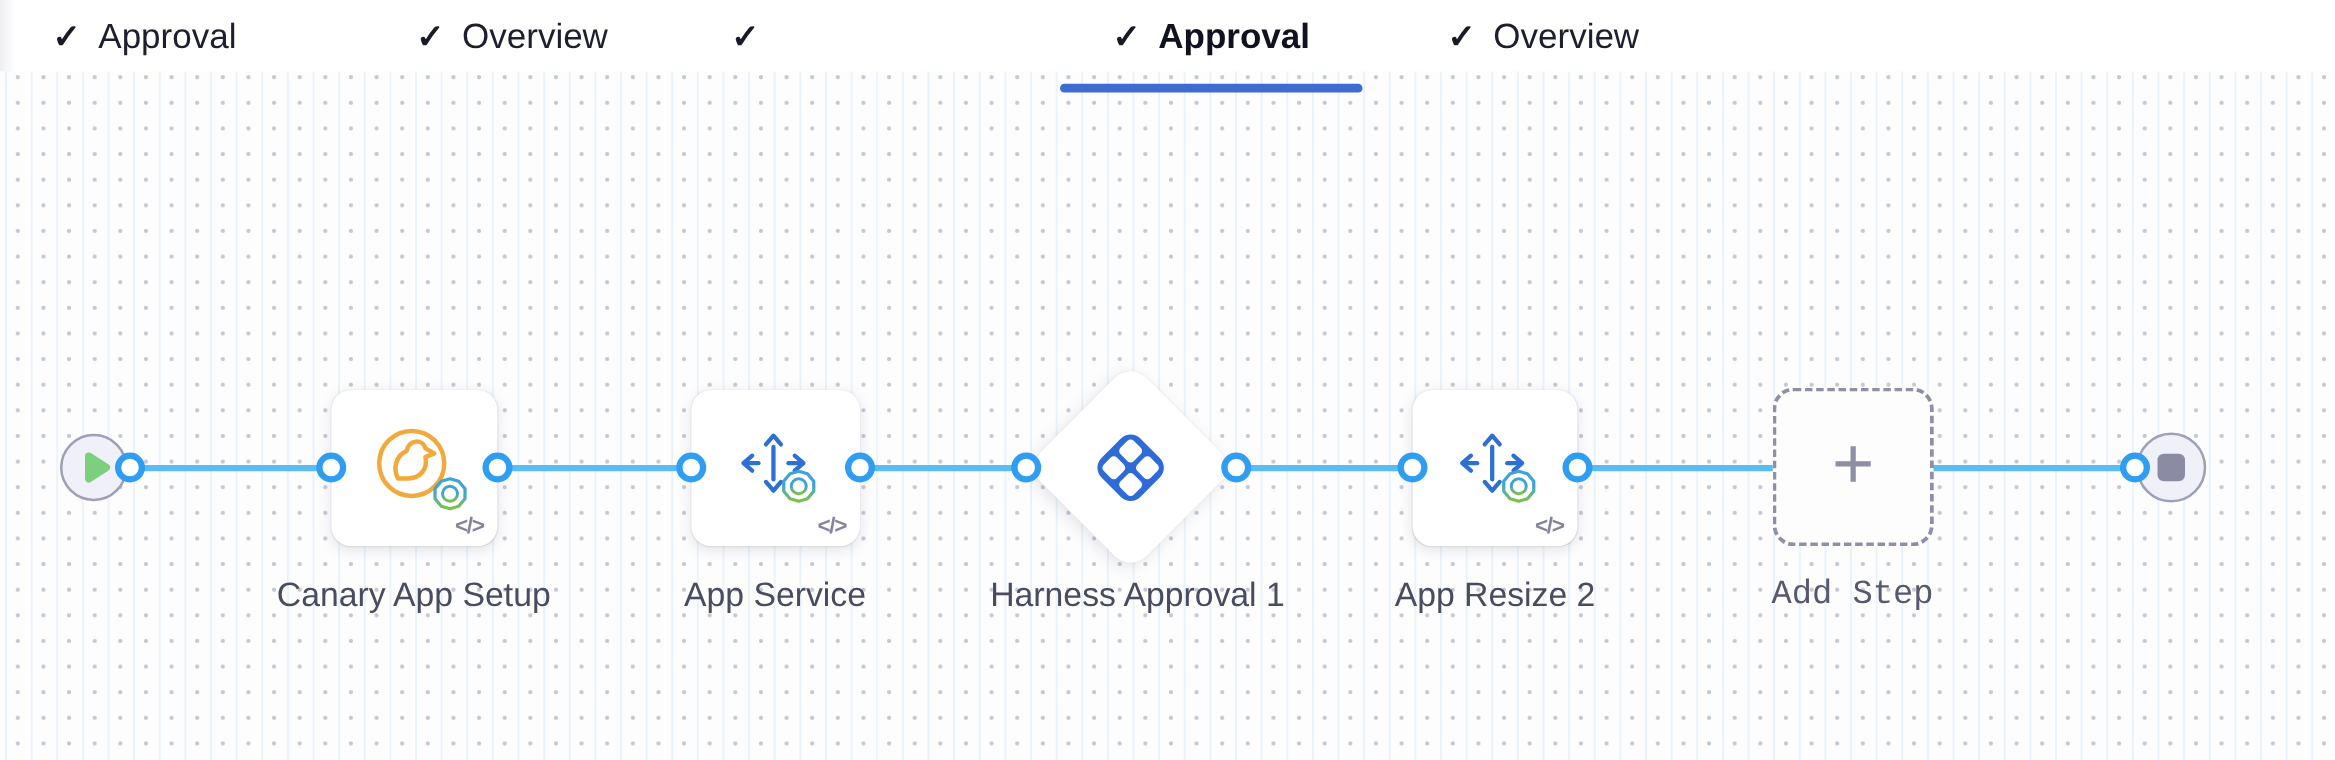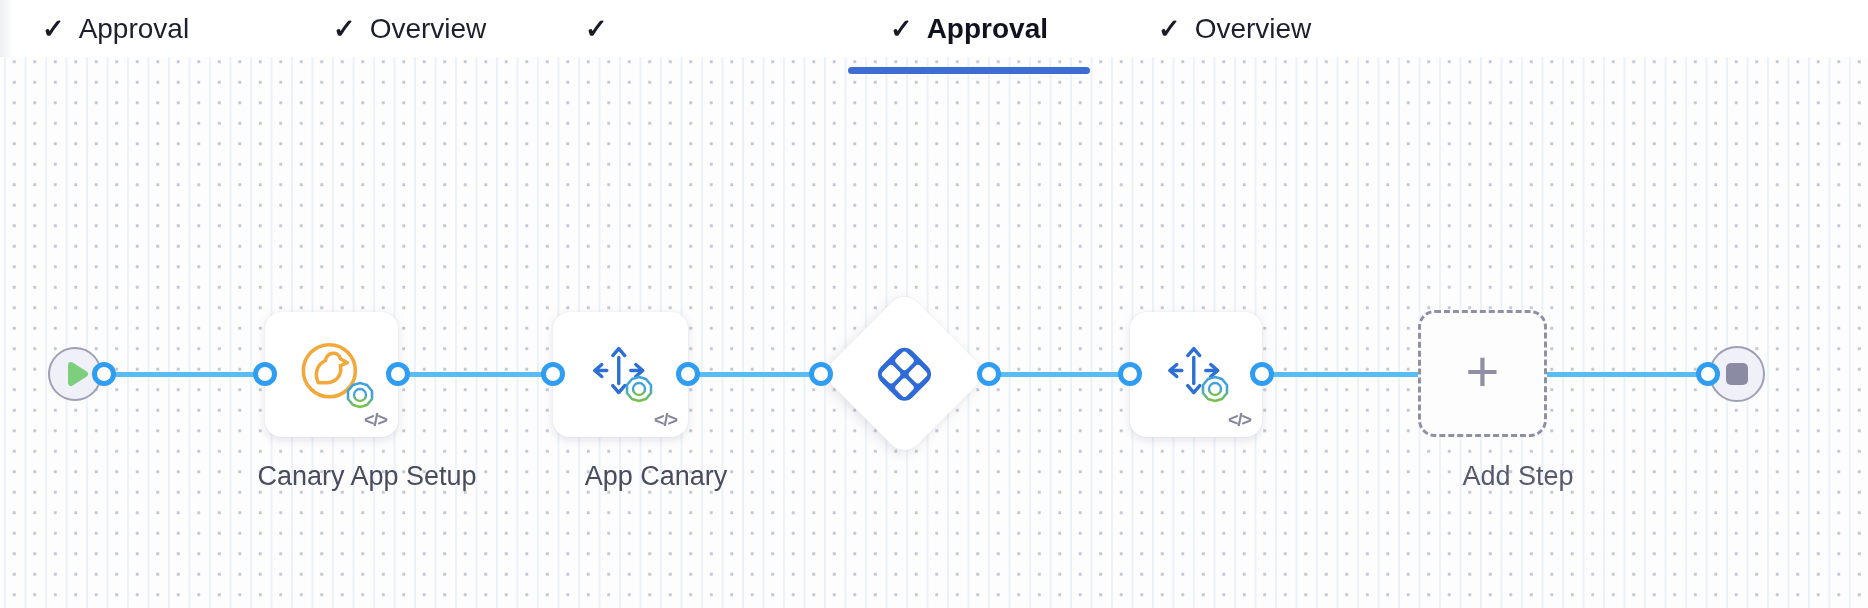--- a/index.html
+++ b/index.html
@@ -62,26 +62,26 @@
                   transform:translate(-50%,-50%) rotate(-45deg); }
 
   .add-step-box { position:absolute; left:1418px; top:253px; width:129px; height:127px;
                   background:#fdfdfe; border:3.5px dashed #8f90a7; border-radius:17px;
                   z-index:3; display:flex; align-items:center; justify-content:center;
                   cursor:pointer; }
   .plus-glyph { font-size:58px; font-weight:400; color:#8e8fa6; line-height:1;
                 margin-top:-6px; }
 
   .step-label { position:absolute; top:398px; width:280px; text-align:center;
-                font-size:27px; line-height:43px; color:#494c5f; z-index:2;margin-left:36px; }
+                font-size:27px; line-height:43px; color:#494c5f; z-index:2; }
   .label-canary  { left:191px; }
   .label-resize1 { left:480px; }
   .label-approval{ left:770px; }
   .label-resize2 { left:1056px; }
-  .label-addstep { left:1342px; color:#575a6e; }
+  .label-addstep { left:1342px; color:#575a6e;font-family:Liberation Mono, monospace; }
 </style>
 </head>
 <body>
 
 <div class="tabbar">
   <div class="tab tab-overview">
     <span class="chk">✓</span>
     <span>Approval</span>
   </div>
   <div class="tab tab-service">
@@ -206,15 +206,17 @@
   <span class="connector" style="left:386px"></span>
   <span class="connector" style="left:541px"></span>
   <span class="connector" style="left:676px"></span>
   <span class="connector" style="left:809px"></span>
   <span class="connector" style="left:977px"></span>
   <span class="connector" style="left:1118px"></span>
   <span class="connector" style="left:1250px"></span>
   <span class="connector" style="left:1696px"></span>
 
   <div class="step-label label-canary">Canary App Setup</div>
-  <div class="step-label label-resize1">App Canary</div>
+  <div class="step-label label-resize1">App Service</div>
+  <div class="step-label label-approval">Harness Approval 1</div>
+  <div class="step-label label-resize2">App Resize 2</div>
   <div class="step-label label-addstep">Add Step</div>
 </div>
 
 </body></html>

